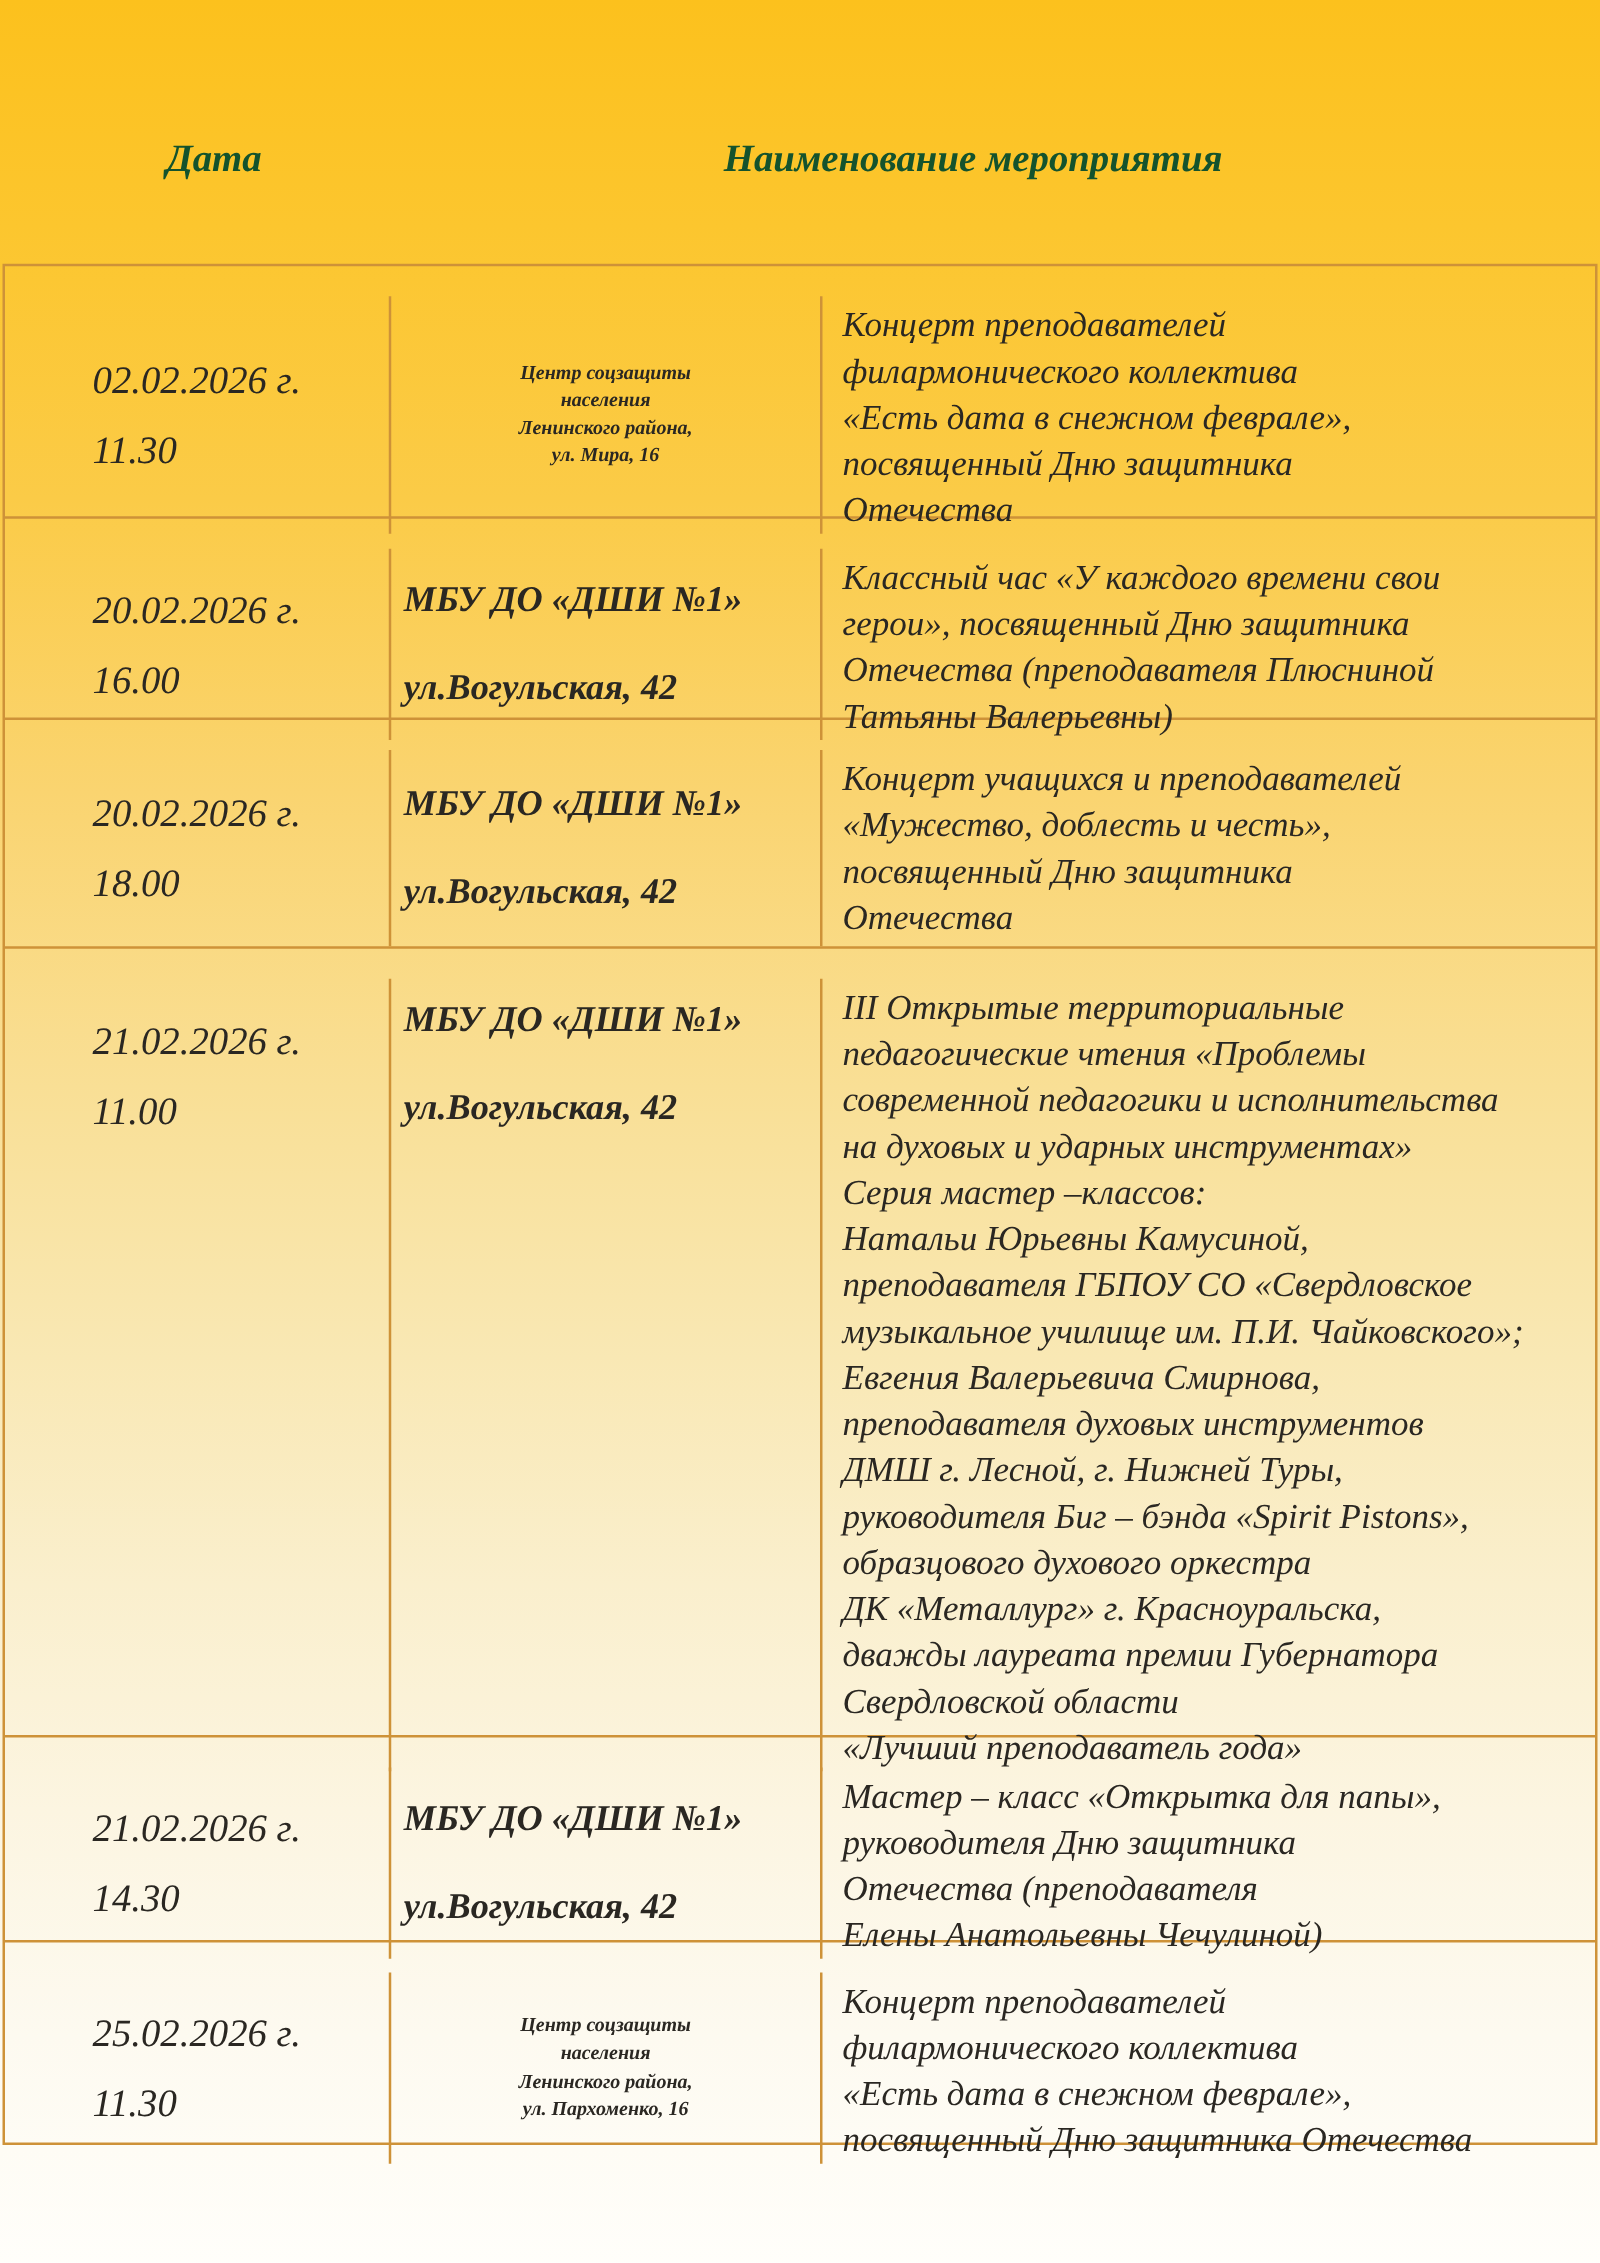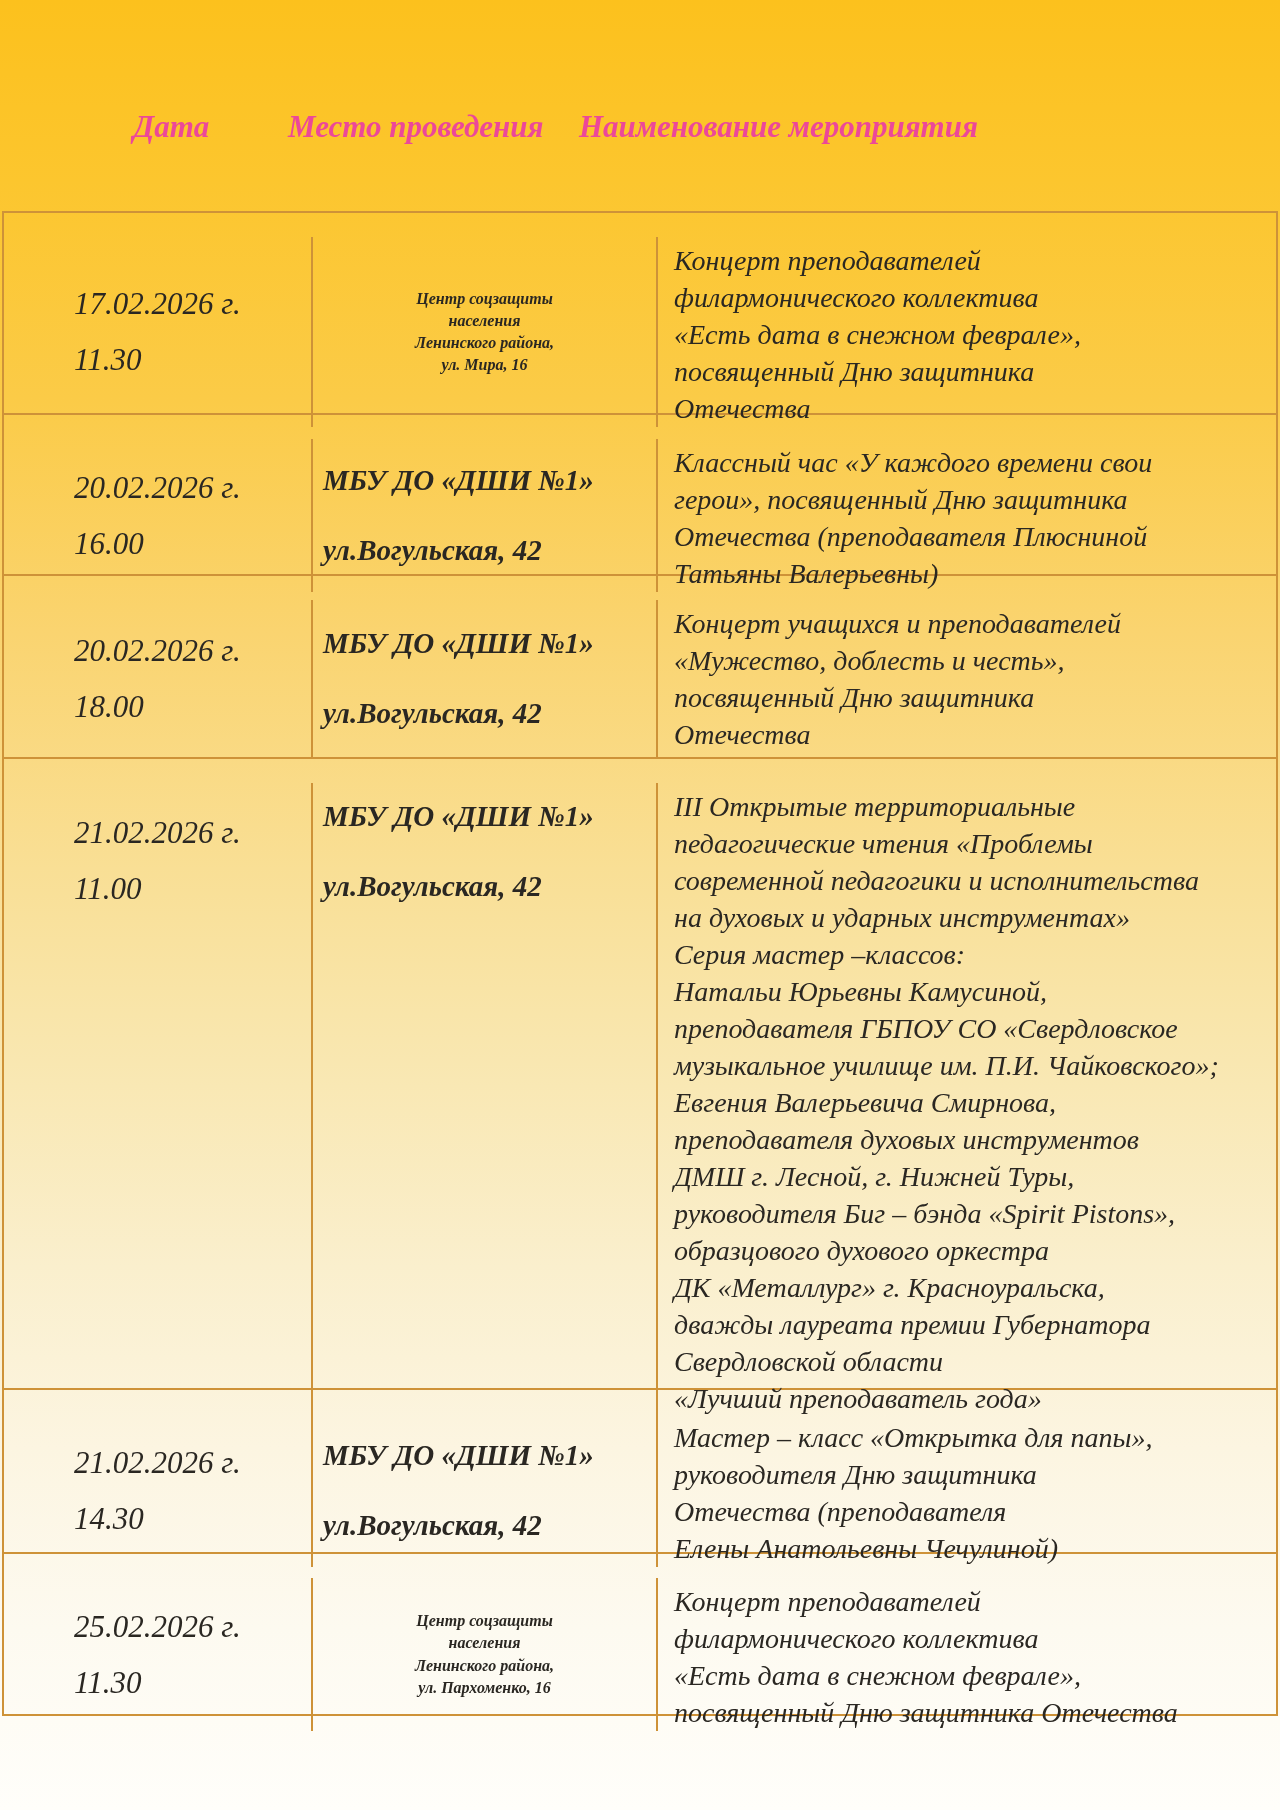--- a/index.html
+++ b/index.html
@@ -12,21 +12,21 @@
       #fdfaf0 90%, #fffefa 100%);
     position:relative;
     color:#2a2722;
   }
   .page-header{
     position:absolute;top:108px;left:0;width:1280px;height:50px;
   }
   .page-header span{
     position:absolute;top:0;
     font-style:italic;font-weight:bold;font-size:31px;line-height:1.2;
-    color:#ec4899;white-space:nowrap;
+    color:#14532d;white-space:nowrap;
   }
   .h-date{left:133px;}
   .h-venue{left:288px;}
   .h-event{left:579px;}
 
   .schedule-table{
     position:absolute;left:2px;top:211px;width:1272px;
     border:2px solid #ce9238;
   }
   .t-row{
@@ -64,28 +64,27 @@
   .event-cell{
     font-style:italic;font-size:28px;line-height:37px;
     padding:5px 8px 0 16px;white-space:pre-line;
   }
 </style>
 </head>
 <body>
 
 <div class="page-header">
   <span class="h-date">Дата</span>
-  <span class="h-venue">Место проведения</span>
   <span class="h-event">Наименование мероприятия</span>
 </div>
 
 <div class="schedule-table">
 
   <div class="t-row r1">
-    <div class="cell c1 date-cell">17.02.2026 г.
+    <div class="cell c1 date-cell">02.02.2026 г.
 11.30</div>
     <div class="cell c2 venue-center">Центр соцзащиты
 населения
 Ленинского района,
 ул. Мира, 16</div>
     <div class="cell event-cell">Концерт преподавателей
 филармонического коллектива
 «Есть дата в снежном феврале»,
 посвященный Дню защитника
 Отечества</div>

